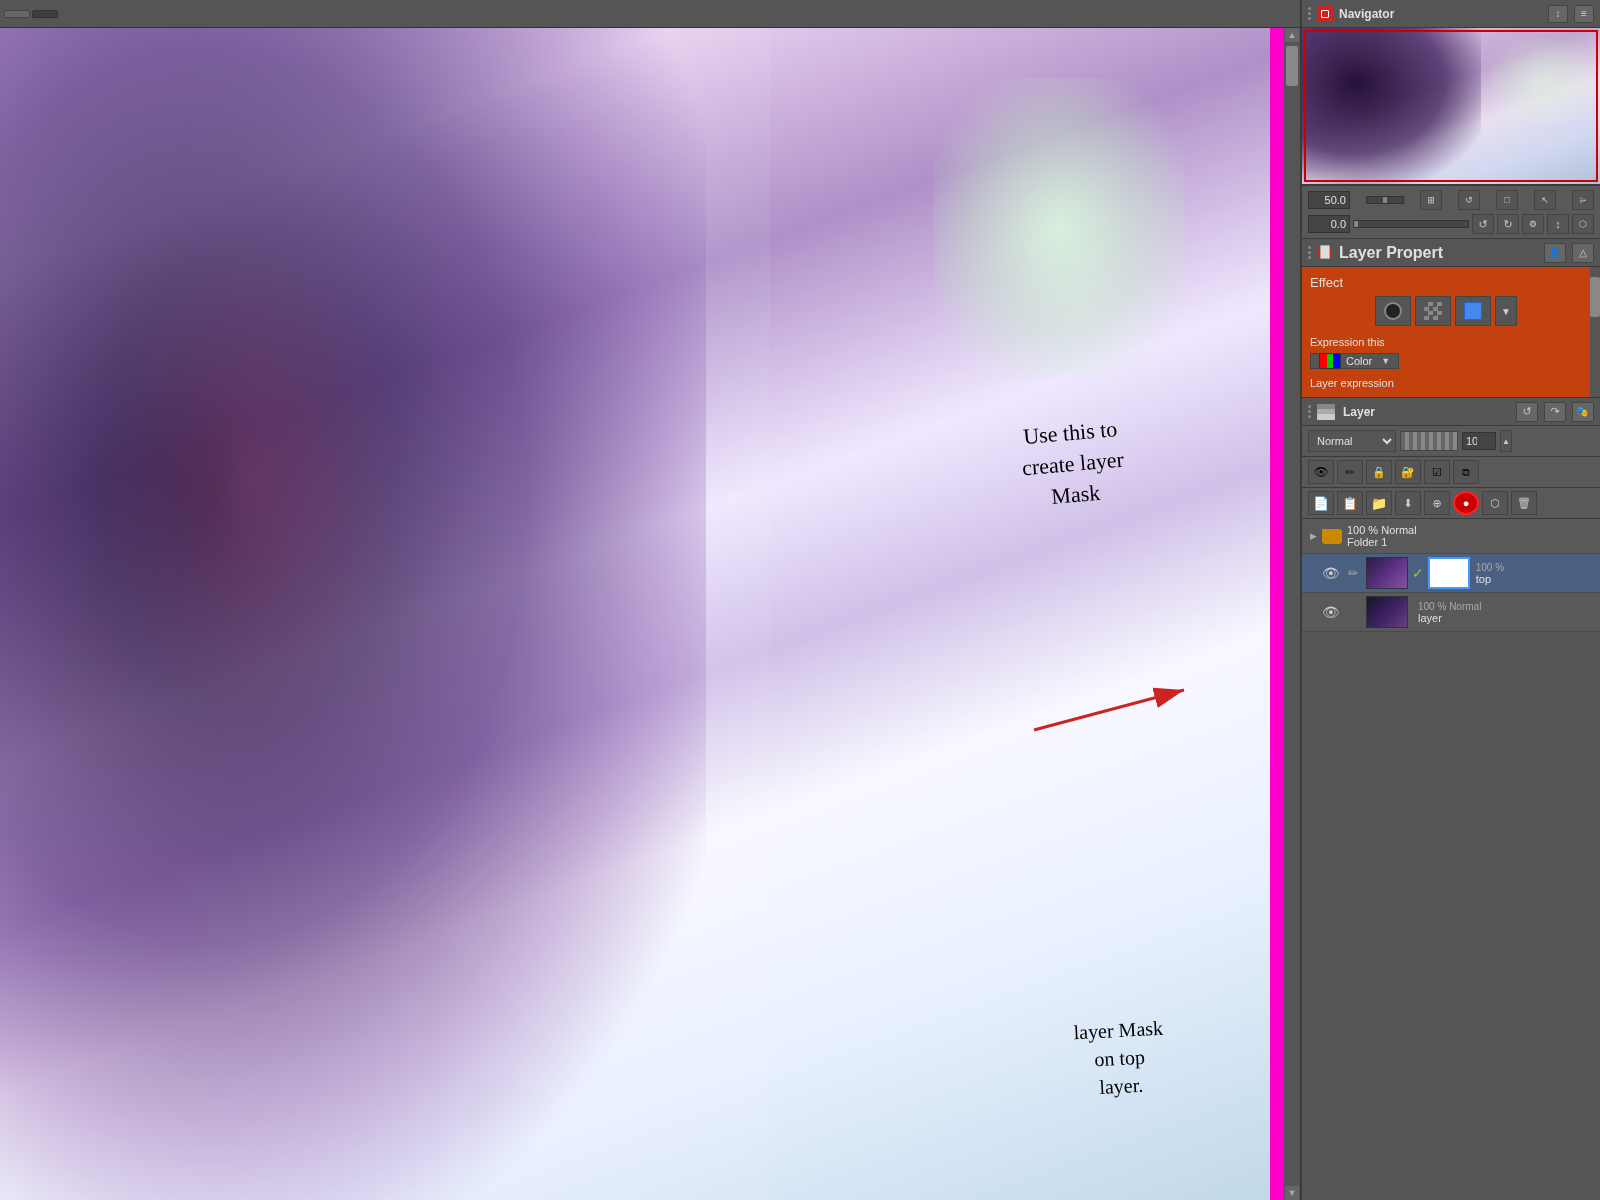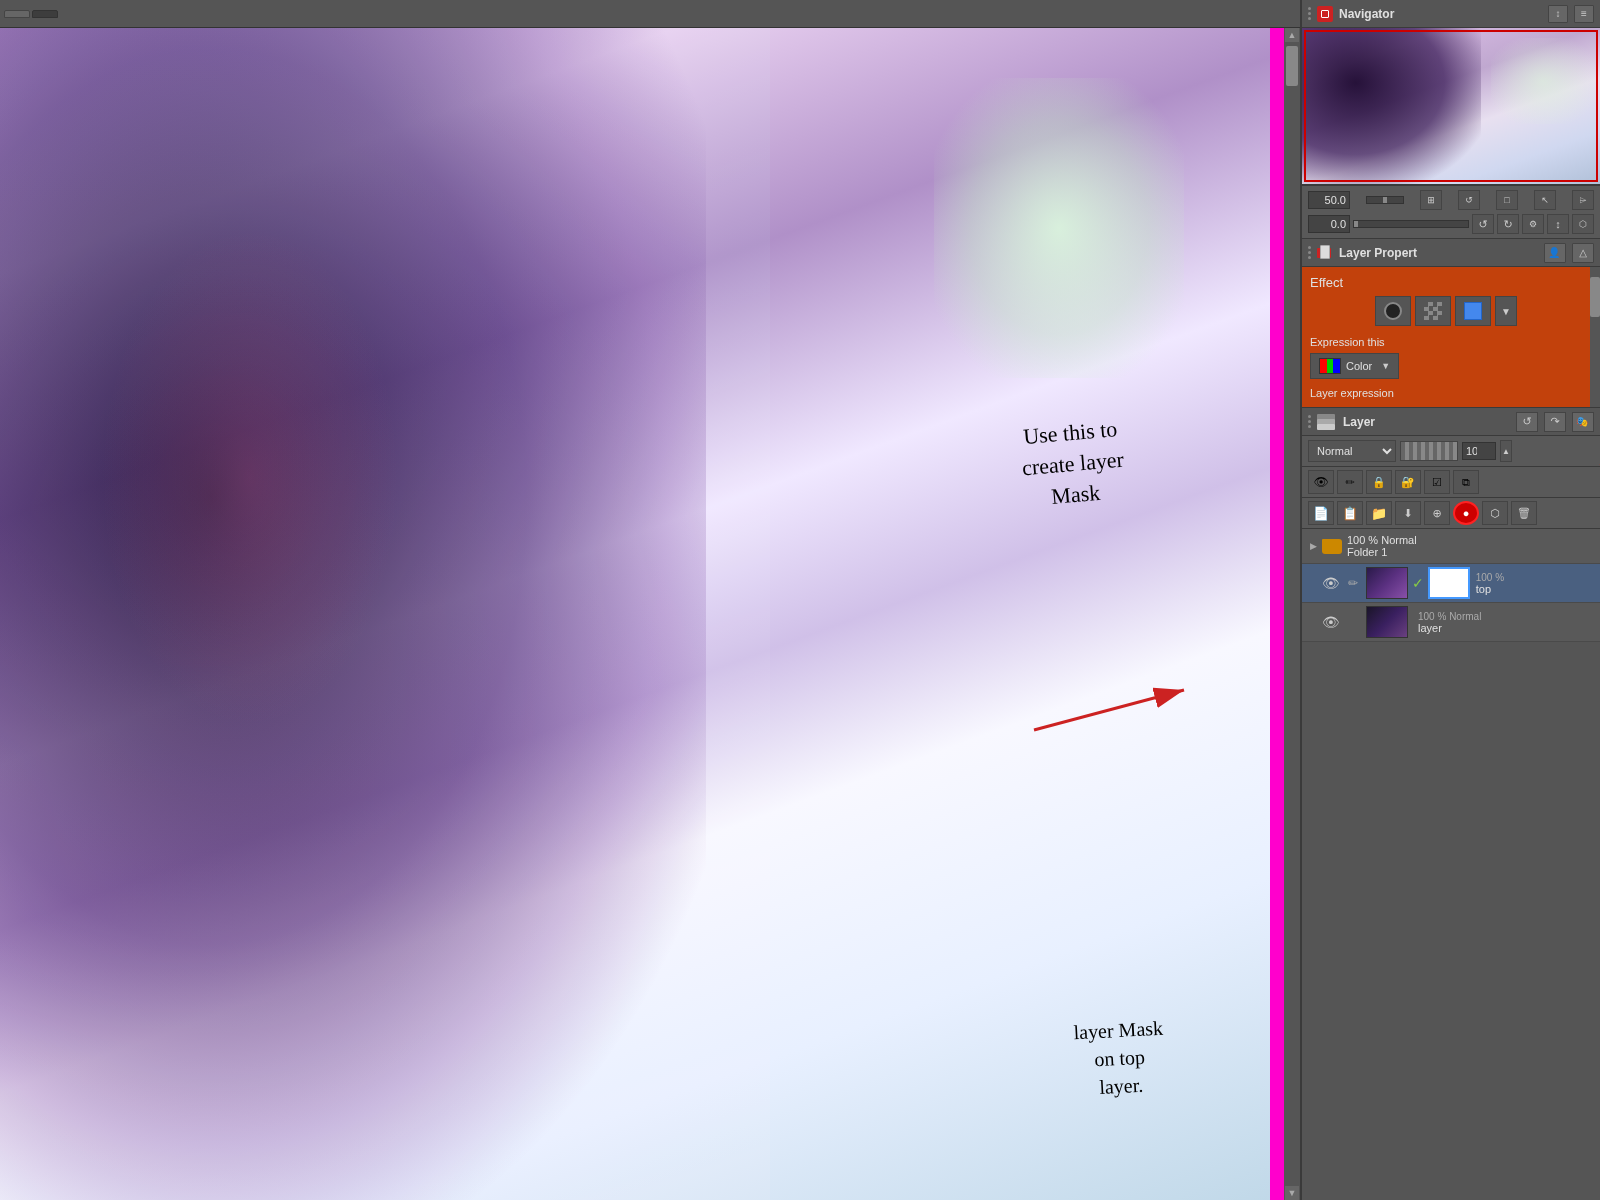--- a/index.html
+++ b/index.html
@@ -125,21 +125,21 @@
     <div style="display:flex; align-items:center; background:#555; padding:4px 6px; gap:6px; border-bottom:1px solid #3a3a3a; height:28px;">
       <div style="display:flex; flex-direction:column; gap:2px; opacity:0.6;">
         <div style="width:3px; height:3px; background:#aaa; border-radius:50%;"></div>
         <div style="width:3px; height:3px; background:#aaa; border-radius:50%;"></div>
         <div style="width:3px; height:3px; background:#aaa; border-radius:50%;"></div>
       </div>
       <div style="width:16px; height:16px; position:relative;">
         <div style="width:14px; height:10px; background:#cc2222; border-radius:1px; position:absolute; top:3px; left:0;"></div>
         <div style="width:10px; height:14px; background:#dddddd; border-radius:1px; position:absolute; top:0; left:3px; border:1px solid #aaa;"></div>
       </div>
-      <span style="font-weight:bold; font-size:12px; color:#e0e0e0; flex:1;">Layer Propert</span>
+      <span style="font-weight:bold; font-size:16px; color:#e0e0e0; flex:1;">Layer Propert</span>
       <button style="width:22px; height:20px; background:#666; border:1px solid #444; color:#ccc; cursor:pointer; font-size:10px; border-radius:1px;">👤</button>
       <button style="width:22px; height:20px; background:#666; border:1px solid #444; color:#ccc; cursor:pointer; font-size:10px; border-radius:1px;">△</button>
     </div>
 
     <div style="display:flex; position:relative; background:#c2410c; border-bottom:1px solid #3a3a3a;">
       <div style="flex:1; padding:8px 8px 8px 8px;">
 
         <div style="color:#e0e0e0; font-size:13px; font-weight:normal; margin-bottom:6px;">Effect</div>
 
         <div style="display:flex; gap:4px; margin-bottom:10px; align-items:center; justify-content:center;">
@@ -151,21 +151,21 @@
           </button>
           <button style="width:36px; height:30px; background:#555; border:1px solid #444; cursor:pointer; display:flex; align-items:center; justify-content:center;">
             <div style="width:18px; height:18px; background:#4488ee; border:1px solid #2266cc;"></div>
           </button>
           <button style="width:22px; height:30px; background:#555; border:1px solid #444; color:#ccc; cursor:pointer; font-size:10px;">▼</button>
         </div>
 
         <div style="color:#e0e0e0; font-size:11px; margin-bottom:5px;">Expression this</div>
 
         <div style="margin-bottom:8px;">
-          <button style="display:flex; align-items:center; gap:5px; background:#555; border:1px solid #444; padding:3px 8px; cursor:pointer; height:26px;">
+          <button style="display:flex; align-items:center; gap:5px; background:#555; border:1px solid #444; padding:3px 8px; cursor:pointer; height:16px;">
             <div style="width:22px; height:16px; background:linear-gradient(90deg, #ff0000 33%, #00cc00 33% 66%, #0000ff 66%); border:1px solid #333;"></div>
             <span style="color:#e0e0e0; font-size:11px;">Color</span>
             <span style="color:#ccc; font-size:9px; margin-left:4px;">▼</span>
           </button>
         </div>
 
         <div style="color:#e0e0e0; font-size:11px;">Layer expression</div>
       </div>
 
       <div style="width:10px; background:#555; display:flex; flex-direction:column;">

